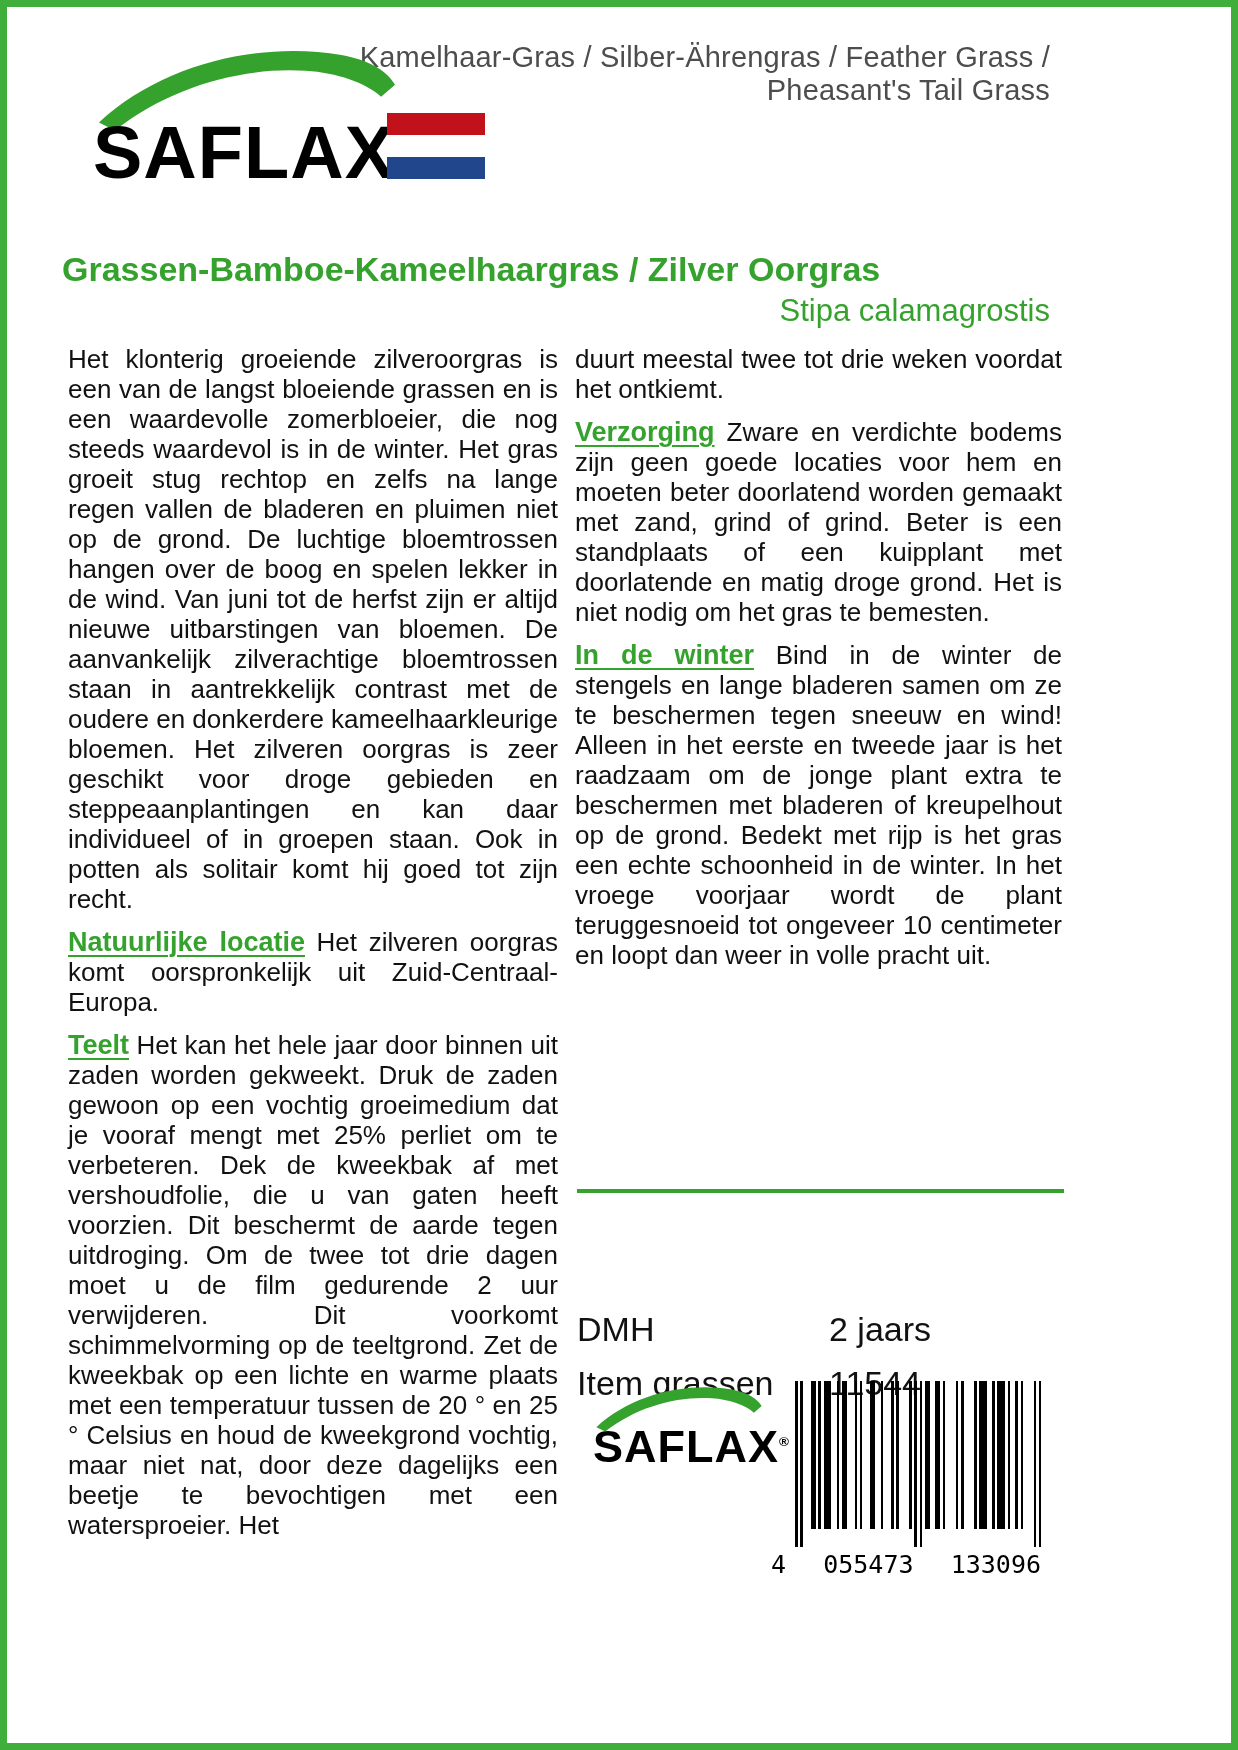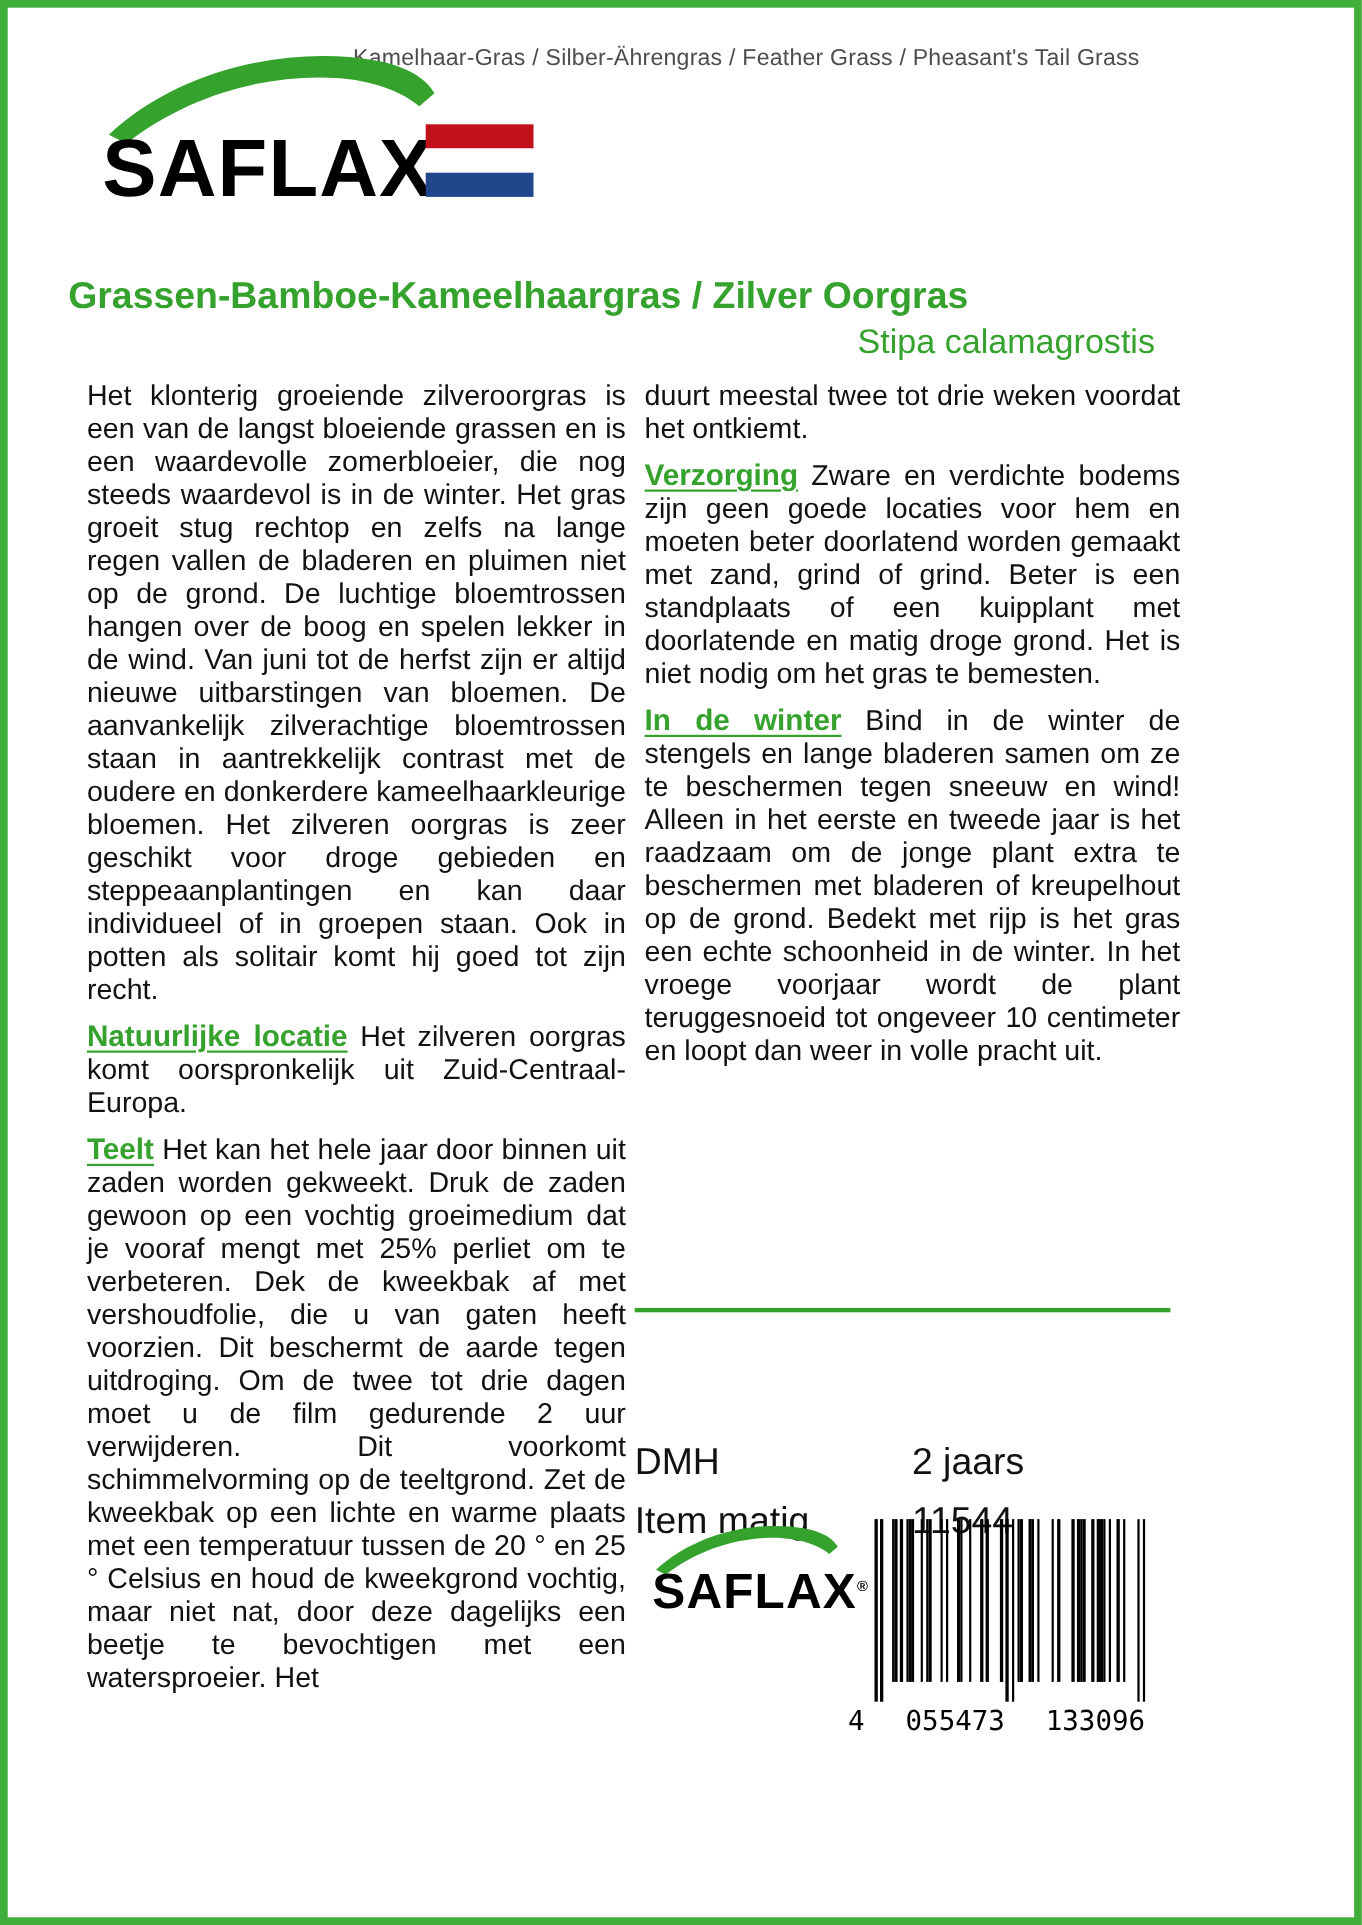--- a/index.html
+++ b/index.html
@@ -1,40 +1,40 @@
 <!DOCTYPE html>
 <html style="--accent: #35a22e; --border-green: #3fae3a; --flag-red: #c1121c; --flag-white: #ffffff; --flag-blue: #21468b; --header-gray: #4d4d4d; --text: #111111;"><head>
 <meta charset="utf-8">
 <style>
   html,body{margin:0;padding:0}
   body{width:1238px;height:1750px;background:#fff;font-family:"Liberation Sans",sans-serif}
   .page{box-sizing:border-box;position:relative;width:1238px;height:1750px;background:#fff;
         border:7px solid var(--border-green,#3fae3a);overflow:hidden}
 
-  .translations{position:absolute;top:34px;left:300px;right:181px;text-align:center;
-                font-size:21px;letter-spacing:.2px;color:var(--header-gray,#4d4d4d)}
+  .translations{position:absolute;top:34px;left:300px;right:181px;text-align:right;
+                font-size:29px;letter-spacing:.2px;color:var(--header-gray,#4d4d4d)}
 
   .logo{position:absolute}
   .logo-top{left:86px;top:40px;width:308px}
   .arc{display:block;width:100%;height:auto}
   .arc path{fill:var(--accent,#35a22e)}
   .word{font-weight:bold;color:#000;line-height:1;letter-spacing:1px;white-space:nowrap}
   .logo-top .word{font-size:74px;margin-top:-14px}
   .reg{font-size:.3em;vertical-align:super;font-weight:bold}
 
   .flag{position:absolute;left:380px;top:106px;width:98px;height:66px;display:flex;flex-direction:column}
   .flag .stripe{flex:1}
   .stripe.red{background:var(--flag-red,#c1121c)}
   .stripe.white{background:var(--flag-white,#fff)}
   .stripe.blue{background:var(--flag-blue,#21468b)}
 
   .main-title{position:absolute;left:55px;top:243px;font-size:34px;font-weight:bold;color:var(--accent,#35a22e)}
   .botanical{position:absolute;right:181px;top:286px;font-size:31px;color:var(--accent,#35a22e)}
 
-  .columns{position:absolute;left:72px;top:337px;width:1002px;display:flex;gap:17px;color:var(--text,#111)}
+  .columns{position:absolute;left:61px;top:337px;width:1002px;display:flex;gap:17px;color:var(--text,#111)}
   .col{font-size:26px;line-height:30px;text-align:justify}
   .col-left{width:490px}
   .col-right{width:487px}
   .col p{margin:0 0 13px 0}
   .sec{color:var(--accent,#35a22e);font-weight:bold;font-size:27px;
        text-decoration:underline;text-decoration-thickness:2px;text-underline-offset:4px}
 
   .divider{position:absolute;left:570px;top:1182px;width:487px;height:4px;background:var(--accent,#35a22e)}
 
   .meta{position:absolute;left:570px;top:1303px;width:487px;font-size:34px;color:var(--text,#111)}
@@ -102,21 +102,21 @@
   </div>
 
   <div class="divider"></div>
 
   <div class="meta">
     <div class="meta-row">
       <span class="meta-label">DMH</span>
       <span class="meta-value">2 jaars</span>
     </div>
     <div class="meta-row">
-      <span class="meta-label">Item matig</span>
+      <span class="meta-label">Item grassen</span>
       <span class="meta-value">11544</span>
     </div>
   </div>
 
   <div class="logo logo-footer">
     <svg class="arc" viewBox="0 0 310 84" aria-hidden="true">
       <path d="M6 76 C 70 16, 170 -6, 250 8 C 278 13, 296 24, 304 38 L 290 50 C 274 36, 246 26, 214 24 C 150 20, 78 40, 22 84 Z"></path>
     </svg>
     <div class="word"><span>SAFLAX</span><span class="reg">®</span></div>
   </div>

